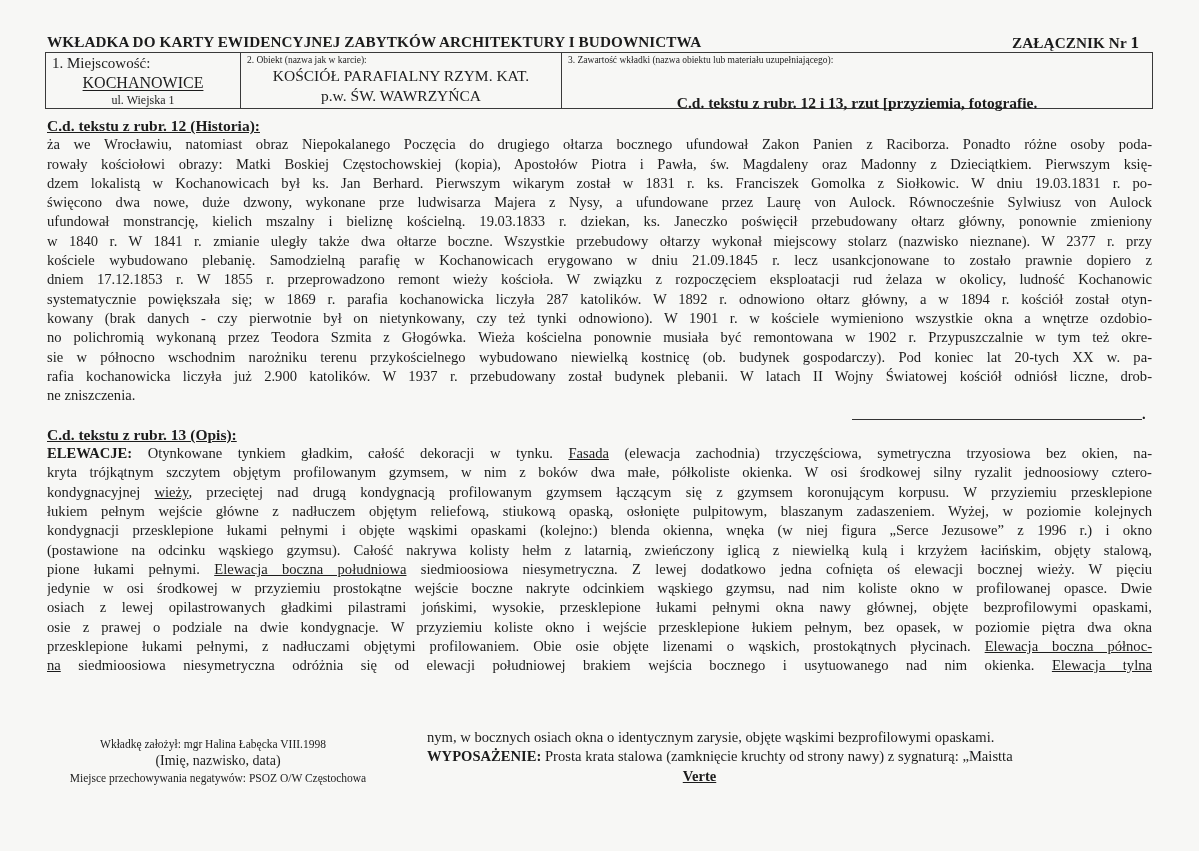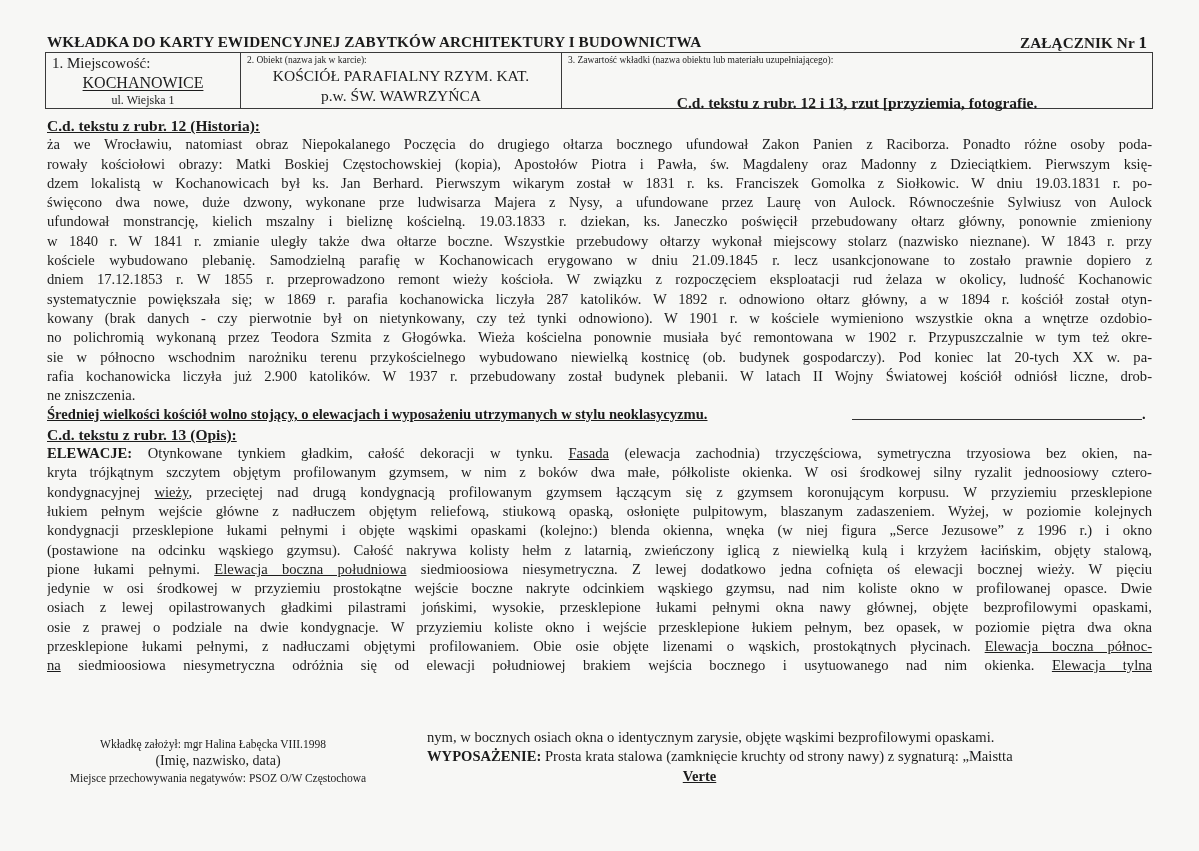--- a/index.html
+++ b/index.html
@@ -9,21 +9,21 @@
     font-family: "Liberation Serif", "DejaVu Serif", serif;
     color: #1c1c1c;
     position: relative;
   }
   .page { position: absolute; left: 0; top: 0; width: 1199px; height: 851px; }
   .title-row {
     position: absolute; left: 47px; top: 33px; width: 1108px; height: 20px;
     font-weight: bold; font-size: 15.2px; letter-spacing: 0.1px;
   }
   .title-row .left { position: absolute; left: 0; top: 0; }
-  .title-row .right { position: absolute; right: 8px; top: 0; margin-left: 44px; }
+  .title-row .right { position: absolute; right: 16px; top: 0; margin-left: 44px; }
   .title-row .right .nr { font-size: 17px; }
 
   .header-box {
     position: absolute; left: 45px; top: 52px; width: 1108px; height: 57px;
     border: 1.6px solid #3a3a3a; box-sizing: border-box;
   }
   .cell { position: absolute; top: 0; height: 100%; box-sizing: border-box; }
   .cell1 { left: 0; width: 195px; border-right: 1.6px solid #3a3a3a; }
   .cell2 { left: 195px; width: 321px; border-right: 1.6px solid #3a3a3a; }
   .cell3 { left: 516px; right: 0; }
@@ -92,32 +92,31 @@
   </div>
 
   <div class="body-text">
     <div class="line h">C.d. tekstu z rubr. 12 (Historia):</div>
     <div id="history-lines">
         <div class="line">ża we Wrocławiu, natomiast obraz Niepokalanego Poczęcia do drugiego ołtarza bocznego ufundował Zakon Panien z Raciborza. Ponadto różne osoby poda-</div>
         <div class="line">rowały kościołowi obrazy: Matki Boskiej Częstochowskiej (kopia), Apostołów Piotra i Pawła, św. Magdaleny oraz Madonny z Dzieciątkiem. Pierwszym księ-</div>
         <div class="line">dzem lokalistą w Kochanowicach był ks. Jan Berhard. Pierwszym wikarym został w 1831 r. ks. Franciszek Gomolka z Siołkowic. W dniu 19.03.1831 r. po-</div>
         <div class="line">święcono dwa nowe, duże dzwony, wykonane prze ludwisarza Majera z Nysy, a ufundowane przez Laurę von Aulock. Równocześnie Sylwiusz von Aulock</div>
         <div class="line">ufundował monstrancję, kielich mszalny i bieliznę kościelną. 19.03.1833 r. dziekan, ks. Janeczko poświęcił przebudowany ołtarz główny, ponownie zmieniony</div>
-        <div class="line">w 1840 r. W 1841 r. zmianie uległy także dwa ołtarze boczne. Wszystkie przebudowy ołtarzy wykonał miejscowy stolarz (nazwisko nieznane). W 1843 r. przy</div>
+        <div class="line">w 1840 r. W 1841 r. zmianie uległy także dwa ołtarze boczne. Wszystkie przebudowy ołtarzy wykonał miejscowy stolarz (nazwisko nieznane). W 2377 r. przy</div>
         <div class="line">kościele wybudowano plebanię. Samodzielną parafię w Kochanowicach erygowano w dniu 21.09.1845 r. lecz usankcjonowane to zostało prawnie dopiero z</div>
         <div class="line">dniem 17.12.1853 r. W 1855 r. przeprowadzono remont wieży kościoła. W związku z rozpoczęciem eksploatacji rud żelaza w okolicy, ludność Kochanowic</div>
         <div class="line">systematycznie powiększała się; w 1869 r. parafia kochanowicka liczyła 287 katolików. W 1892 r. odnowiono ołtarz główny, a w 1894 r. kościół został otyn-</div>
         <div class="line">kowany (brak danych - czy pierwotnie był on nietynkowany, czy też tynki odnowiono). W 1901 r. w kościele wymieniono wszystkie okna a wnętrze ozdobio-</div>
         <div class="line">no polichromią wykonaną przez Teodora Szmita z Głogówka. Wieża kościelna ponownie musiała być remontowana w 1902 r. Przypuszczalnie w tym też okre-</div>
         <div class="line">sie w północno wschodnim narożniku terenu przykościelnego wybudowano niewielką kostnicę (ob. budynek gospodarczy). Pod koniec lat 20-tych XX w. pa-</div>
         <div class="line">rafia kochanowicka liczyła już 2.900 katolików. W 1937 r. przebudowany został budynek plebanii. W latach II Wojny Światowej kościół odniósł liczne, drob-</div>
         <div class="line last">ne zniszczenia.</div>
       </div>
     <div class="line bold-under" style="position:relative;">
-      <span>Średniej wielkości kościół wolno stojący, o elewacjach i wyposażeniu utrzymanych w stylu neoklasycyzmu.</span>
       <span style="position:absolute; right:0; top:0; width:300px; text-align:right;"><span style="display:inline-block;width:290px;border-bottom:1px solid #333;height:14px;vertical-align:top;"></span><span>.</span></span>
     </div>
     <div class="line h">C.d. tekstu z rubr. 13 (Opis):</div>
     <div id="desc-lines">
         <div class="line"><span class="b">ELEWACJE:</span><span> Otynkowane tynkiem gładkim, całość dekoracji w tynku. </span><span class="u">Fasada</span><span> (elewacja zachodnia) trzyczęściowa, symetryczna trzyosiowa bez okien, na-</span></div>
         <div class="line"><span>kryta trójkątnym szczytem objętym profilowanym gzymsem, w nim z boków dwa małe, półkoliste okienka. W osi środkowej silny ryzalit jednoosiowy cztero-</span></div>
         <div class="line"><span>kondygnacyjnej </span><span class="u">wieży</span><span>, przeciętej nad drugą kondygnacją profilowanym gzymsem łączącym się z gzymsem koronującym korpusu. W przyziemiu przesklepione</span></div>
         <div class="line"><span>łukiem pełnym wejście główne z nadłuczem objętym reliefową, stiukową opaską, osłonięte pulpitowym, blaszanym zadaszeniem. Wyżej, w poziomie kolejnych</span></div>
         <div class="line"><span>kondygnacji przesklepione łukami pełnymi i objęte wąskimi opaskami (kolejno:) blenda okienna, wnęka (w niej figura „Serce Jezusowe” z 1996 r.) i okno</span></div>
         <div class="line"><span>(postawione na odcinku wąskiego gzymsu). Całość nakrywa kolisty hełm z latarnią, zwieńczony iglicą z niewielką kulą i krzyżem łacińskim, objęty stalową,</span></div>

